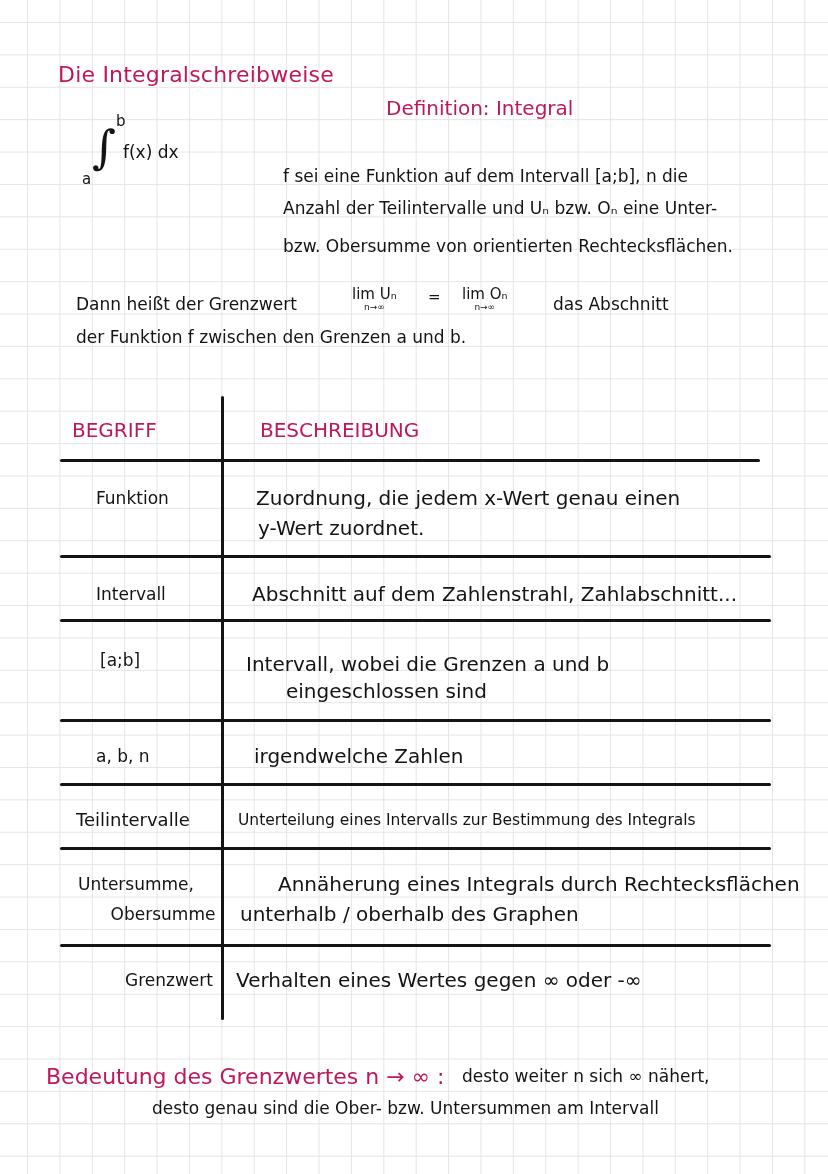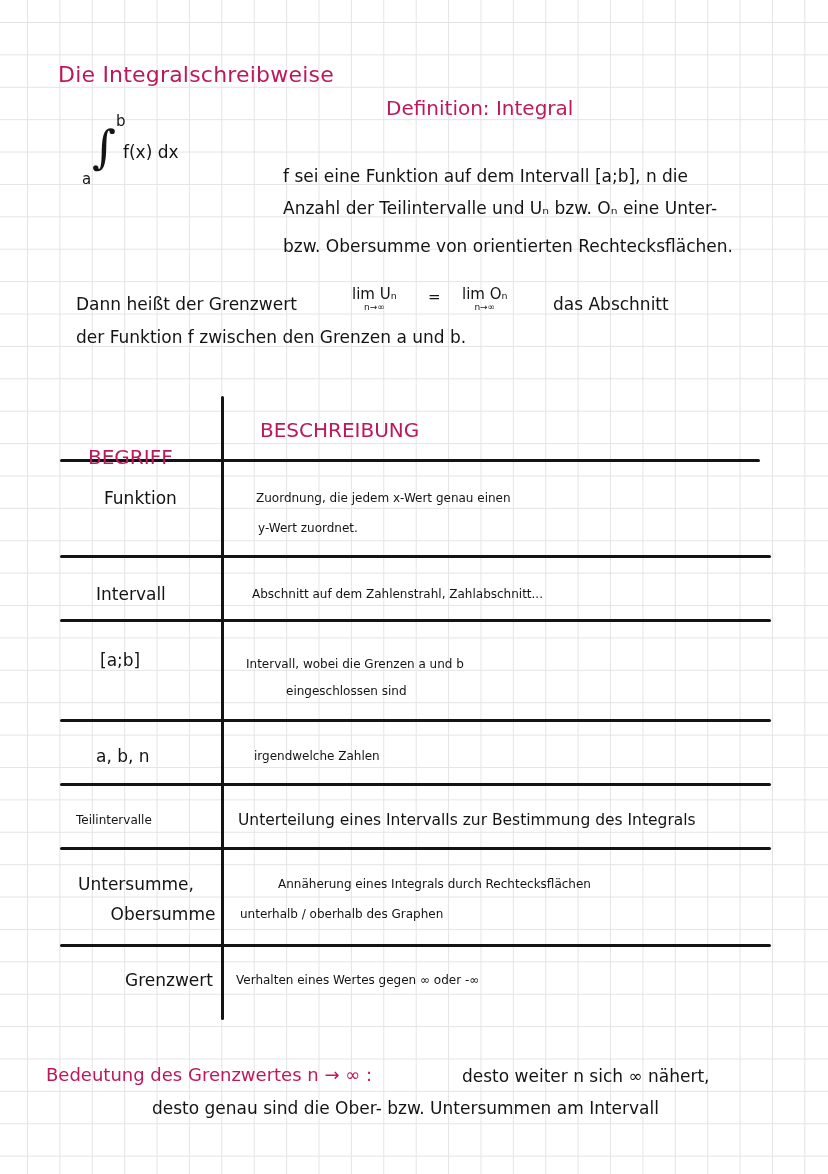--- a/index.html
+++ b/index.html
@@ -19,21 +19,21 @@
     .title { font-size: 22px; letter-spacing: 0.2px; }
     .txt { font-size: 17px; }
     .small { font-size: 15px; }
     .hline { position: absolute; height: 3px; background: #141414; border-radius: 2px; }
     .vline { position: absolute; width: 3px; background: #141414; border-radius: 2px; }
     .lim { position: absolute; text-align: center; }
     .lim .top { font-size: 15px; display: block; line-height: 16px; }
     .lim .bot { font-size: 9px; display: block; line-height: 10px; }
     .integral-sign { font-family: "DejaVu Serif", serif; font-size: 46px; }
     .cell-term { position: absolute; width: 162px; left: 60px; text-align: center; font-size: 17px; line-height: 28px; white-space: nowrap; }
-    .cell-desc { position: absolute; left: 240px; font-size: 12px; line-height: 28px; white-space: nowrap; }
+    .cell-desc { position: absolute; left: 240px; font-size: 20px; line-height: 28px; white-space: nowrap; }
     .hdr { font-size: 20px; }
   </style>
 </head>
 <body>
 
 <div class="abs blue title" style="left:58px; top:62px;">Die Integralschreibweise</div>
 
 <div>
   <span class="abs small" style="left:82px; top:170px;">a</span>
   <span class="abs integral-sign" style="left:92px; top:120px;">∫</span>
@@ -62,25 +62,25 @@
 <div>
   <div class="vline" style="left:221px; top:396px; height:624px;"></div>
   <div class="hline" style="left:60px; top:459px; width:700px;"></div>
   <div class="hline" style="left:60px; top:555px; width:711px;"></div>
   <div class="hline" style="left:60px; top:619px; width:711px;"></div>
   <div class="hline" style="left:60px; top:719px; width:711px;"></div>
   <div class="hline" style="left:60px; top:783px; width:711px;"></div>
   <div class="hline" style="left:60px; top:847px; width:711px;"></div>
   <div class="hline" style="left:60px; top:944px; width:711px;"></div>
 
-  <div class="abs blue hdr" style="left:88px; top:418px;margin-top:27px;">BEGRIFF</div>
+  <div class="abs blue hdr" style="left:72px; top:418px;">BEGRIFF</div>
   <div class="abs blue hdr" style="left:260px; top:418px;">BESCHREIBUNG</div>
 
   <div>
-    <div class="cell-term" style="top:484px; text-align:left; left:96px;margin-left:8px;">Funktion</div>
+    <div class="cell-term" style="top:484px; text-align:left; left:96px;">Funktion</div>
     <div class="cell-desc" style="top:484px; left:256px;">Zuordnung, die jedem x-Wert genau einen</div>
     <div class="cell-desc" style="top:514px; left:258px;">y-Wert zuordnet.</div>
   </div>
 
   <div>
     <div class="cell-term" style="top:580px; text-align:left; left:96px;">Intervall</div>
     <div class="cell-desc" style="top:580px; left:252px;">Abschnitt auf dem Zahlenstrahl, Zahlabschnitt...</div>
   </div>
 
   <div>
@@ -88,32 +88,32 @@
     <div class="cell-desc" style="top:650px; left:246px;">Intervall, wobei die Grenzen a und b</div>
     <div class="cell-desc" style="top:677px; left:246px;margin-left:40px;">eingeschlossen sind</div>
   </div>
 
   <div>
     <div class="cell-term" style="top:742px; text-align:left; left:96px;">a, b, n</div>
     <div class="cell-desc" style="top:742px; left:254px;">irgendwelche Zahlen</div>
   </div>
 
   <div>
-    <div class="cell-term" style="top:806px; text-align:left; left:76px; font-size:12px;">Teilintervalle</div>
+    <div class="cell-term" style="top:806px; text-align:left; left:76px; font-size:18px;">Teilintervalle</div>
     <div class="cell-desc" style="top:806px; left:238px; font-size:15.5px;">Unterteilung eines Intervalls zur Bestimmung des Integrals</div>
   </div>
 
   <div>
     <div class="cell-term" style="top:870px; text-align:left; left:78px;">Untersumme,</div>
     <div class="cell-term" style="top:900px; text-align:center; left:82px;">Obersumme</div>
     <div class="cell-desc" style="top:870px; left:240px;margin-left:38px;">Annäherung eines Integrals durch Rechtecksflächen</div>
     <div class="cell-desc" style="top:900px; left:240px;">unterhalb / oberhalb des Graphen</div>
   </div>
 
   <div>
     <div class="cell-term" style="top:966px; text-align:center; left:88px;">Grenzwert</div>
     <div class="cell-desc" style="top:966px; left:236px;">Verhalten eines Wertes gegen ∞ oder -∞</div>
   </div>
 </div>
 
-<div class="abs blue" style="left:46px; top:1064px; font-size:18px;">Bedeutung des Grenzwertes n → ∞ :</div>
+<div class="abs blue" style="left:46px; top:1064px; font-size:22px;">Bedeutung des Grenzwertes n → ∞ :</div>
 <div class="abs txt" style="left:462px; top:1066px;">desto weiter n sich ∞ nähert,</div>
 <div class="abs txt" style="left:152px; top:1098px;">desto genau sind die Ober- bzw. Untersummen am Intervall</div>
 
 </body></html>

